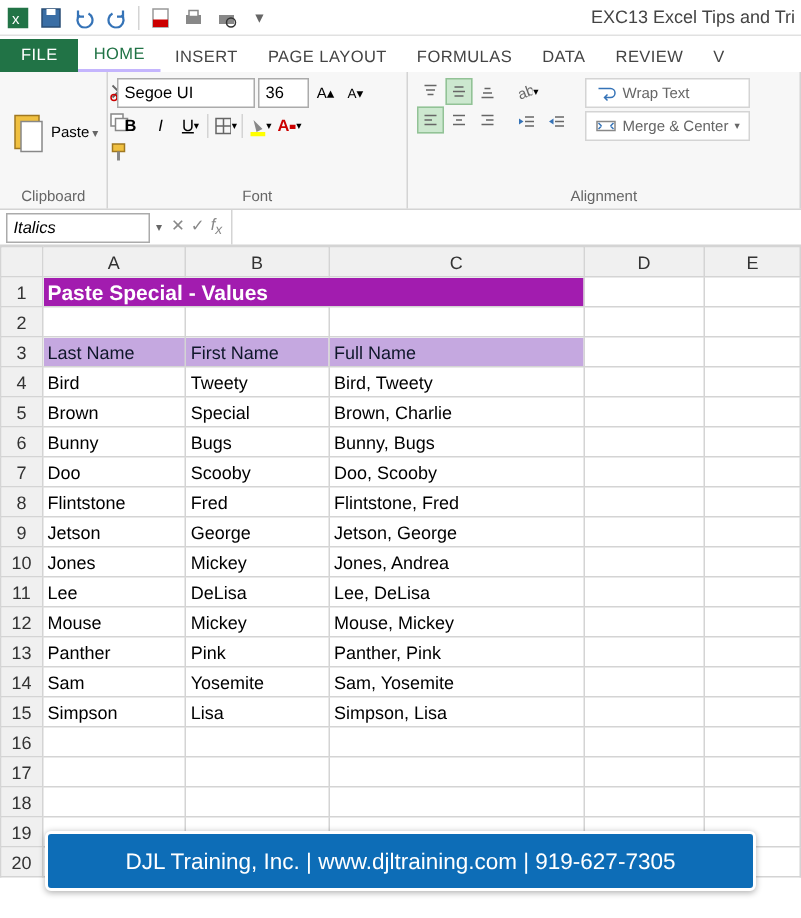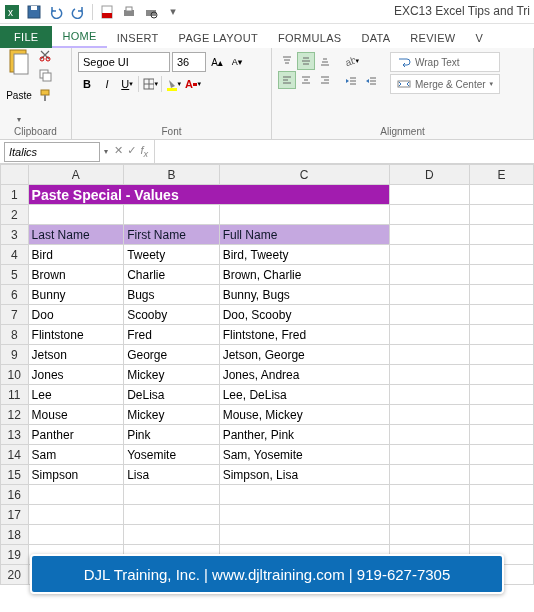--- a/index.html
+++ b/index.html
@@ -8,24 +8,24 @@
 .qat { height: 24px; background: #fff; border-bottom: 1px solid #e1e1e1; display: flex; align-items: center; padding: 0 4px; gap: 6px; }
 .qat-icon { width: 16px; height: 16px; display: flex; align-items: center; justify-content: center; }
 .title-text { position: absolute; right: 4px; top: 4px; font-size: 12px; color: #444; }
 
 .tabs { height: 24px; background: #fff; display: flex; align-items: flex-end; padding-left: 0; }
 .tab { padding: 4px 10px; font-size: 11px; color: #444; text-transform: uppercase; letter-spacing: 0.3px; cursor: pointer; }
 .tab.file { background: #217346; color: #fff; padding: 5px 14px; }
 .tab.active { color: #217346; border-bottom: 2px solid #c4b5fd; }
 
 .ribbon { height: 92px; background: #f7f7f7; border-bottom: 1px solid #d4d4d4; display: flex; }
-.group { border-right: 1px solid #d4d4d4; padding: 4px 6px 2px; display: flex; flex-direction: column; justify-content: flex-end; }
+.group { border-right: 1px solid #d4d4d4; padding: 4px 6px 2px; display: flex; flex-direction: column; justify-content: flex-start; }
 .group-label { text-align: center; font-size: 10px; color: #666; padding-top: 2px; }
 .group-body { display: flex; gap: 4px; flex: 1; }
-.clip-paste { display: flex; flex-direction: column; align-items: center; gap: 14px; }
+.clip-paste { display: flex; flex-direction: row; align-items: center; gap: 2px; }
 .clip-side { display: flex; flex-direction: column; gap: 2px; }
 .small-btn { width: 18px; height: 18px; display: flex; align-items: center; justify-content: center; border: 1px solid transparent; }
 .font-row { display: flex; gap: 2px; align-items: center; margin-bottom: 3px; }
 .font-select { height: 20px; border: 1px solid #ababab; background: #fff; font-size: 11px; padding: 0 4px; }
 .align-grid { display: grid; grid-template-columns: repeat(3, 18px); grid-auto-rows: 18px; gap: 1px; }
 .align-btn { border: 1px solid transparent; display: flex; align-items: center; justify-content: center; }
 .align-btn.sel { background: #cce8cf; border-color: #92c296; }
 .align-side { display: flex; flex-direction: column; gap: 2px; margin-left: 6px; }
 .wrap-btn { height: 20px; border: 1px solid #d4d4d4; background: #fff; padding: 0 6px; display: flex; align-items: center; gap: 4px; color: #666; font-size: 10px; }
 
@@ -349,21 +349,21 @@
           <th class="rowhead">4</th>
   <td>Bird</td>
   <td>Tweety</td>
   <td>Bird, Tweety</td>
   <td></td>
           <td></td>
         </tr>
         <tr>
           <th class="rowhead">5</th>
   <td>Brown</td>
-  <td>Charlie</td>
+  <td>Special</td>
   <td>Brown, Charlie</td>
   <td></td>
           <td></td>
         </tr>
         <tr>
           <th class="rowhead">6</th>
   <td>Bunny</td>
   <td>Bugs</td>
   <td>Bunny, Bugs</td>
   <td></td>

